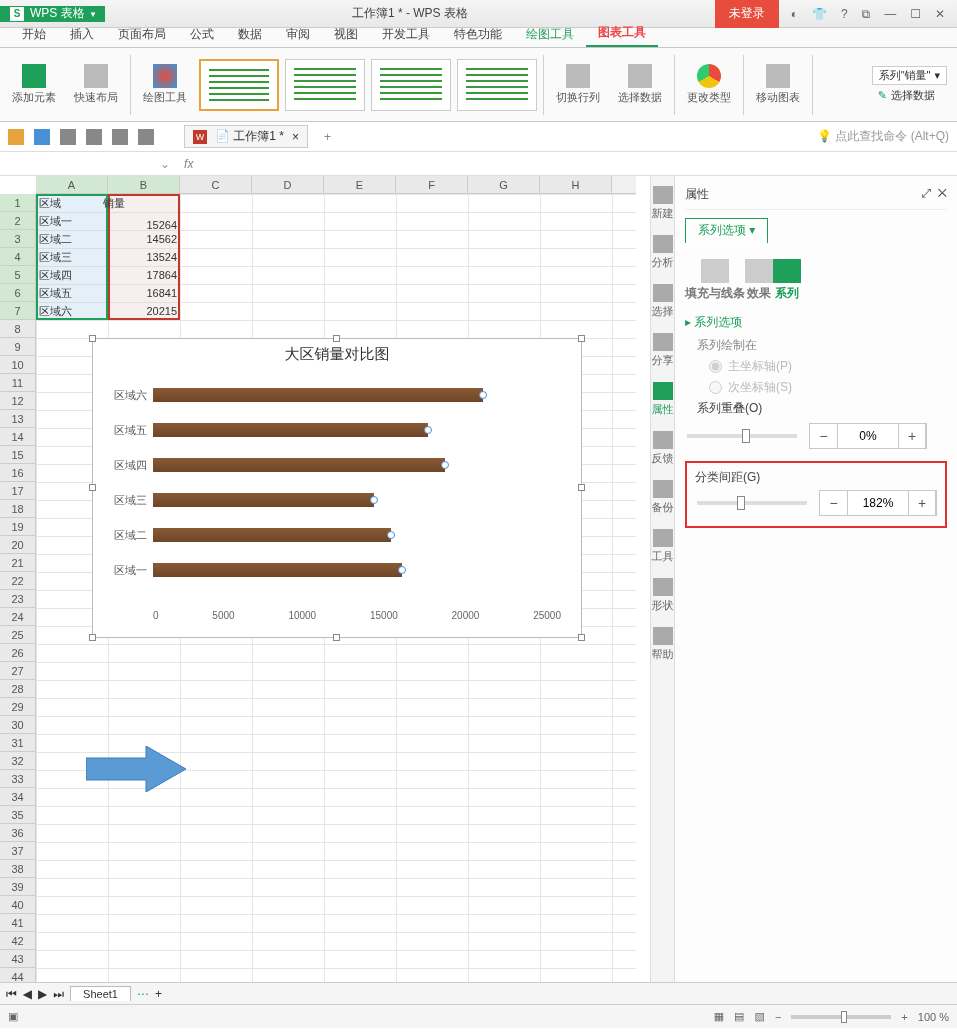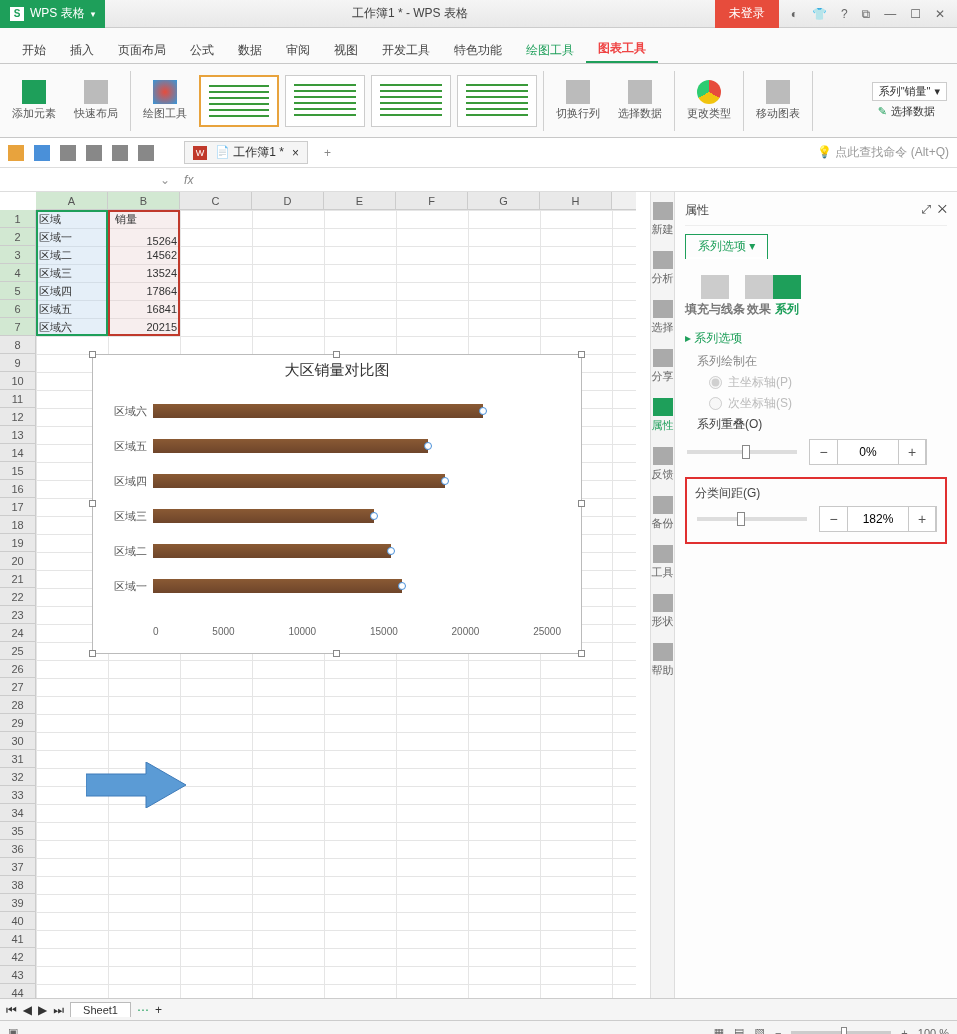--- a/index.html
+++ b/index.html
@@ -1,27 +1,27 @@
 <!DOCTYPE html>
 <html><head>
 <meta charset="utf-8">
 <style>
 * { box-sizing: border-box; margin: 0; padding: 0; font-family: "Microsoft YaHei", sans-serif; }
 body { width: 957px; height: 1034px; background: #fff; overflow: hidden; font-size: 12px; color: #333; position: relative; }
 
 
 .titlebar { height: 28px; background: linear-gradient(#f5f5f5,#e8e8e8); display: flex; align-items: center; border-bottom: 1px solid #ccc; }
-.app-badge { background: #1e9f5a; color: #fff; padding: 0 10px; height: 28px; display: flex; align-items: center; gap: 6px; }
+.app-badge { background: #1e9f5a; color: #fff; padding: 0 10px; height: 16px; display: flex; align-items: center; gap: 6px; }
 .app-badge::before { content:"S"; background:#fff; color:#1e9f5a; width:14px; height:14px; display:inline-flex; align-items:center; justify-content:center; font-weight:bold; font-size:10px; }
 .title-center { flex:1; text-align:center; color:#444; }
 .login-badge { background:#e74c3c; color:#fff; padding:0 14px; height:28px; display:flex; align-items:center; }
 .win-ctrls { display:flex; gap:14px; padding:0 12px; color:#666; }
 
 
-.menubar { height: 36px; background:#fafafa; display:flex; align-items:flex-end; border-bottom:1px solid #c8c8c8; padding-left:10px; gap:0; }
+.menubar { height: 20px; background:#fafafa; display:flex; align-items:flex-end; border-bottom:1px solid #c8c8c8; padding-left:10px; gap:0; }
 .menubar .tab { padding:4px 12px; color:#444; cursor:pointer; }
 .menubar .tab.green { color:#1e9f5a; }
 .menubar .tab.active { color:#ef4444; border-bottom:2px solid #1e9f5a; font-weight:bold; }
 
 
 .ribbon { height: 74px; background:#fafafa; border-bottom:1px solid #c8c8c8; display:flex; align-items:center; padding:4px 6px; gap:6px; }
 .rbtn { display:flex; flex-direction:column; align-items:center; justify-content:center; font-size:11px; color:#555; padding:2px 6px; gap:2px; min-width:48px; }
 .rbtn .ico { width:24px; height:24px; background:#bbb; }
 .thumb { width:80px; height:52px; border:1px solid #ccc; background:#fff; position:relative; }
 .thumb.sel { border:2px solid #e8a33d; }
@@ -272,21 +272,21 @@
         <div>41</div>
         <div>42</div>
         <div>43</div>
         <div>44</div>
       </div>
     <div class="gridcells">
       <div class="selrange" style="left:0;top:0;width:72px;height:126px"></div>
       <div class="selrange" style="left:72px;top:0;width:72px;height:126px;border-color:#c0392b;background:rgba(230,200,200,.3)"></div>
 
       <div class="cell" style="left:0;top:0">区域</div>
-      <div class="cell" style="left:76px;top:0">销量</div>
+      <div class="cell" style="left:64px;top:0">销量</div>
       <div class="cell" style="left:0;top:18px">区域一</div>
       <div class="cell r" style="left:72px;top:22px">15264</div>
       <div class="cell" style="left:0;top:36px">区域二</div>
       <div class="cell r" style="left:72px;top:36px">14562</div>
       <div class="cell" style="left:0;top:54px">区域三</div>
       <div class="cell r" style="left:72px;top:54px">13524</div>
       <div class="cell" style="left:0;top:72px">区域四</div>
       <div class="cell r" style="left:72px;top:72px">17864</div>
       <div class="cell" style="left:0;top:90px">区域五</div>
       <div class="cell r" style="left:72px;top:90px">16841</div>

